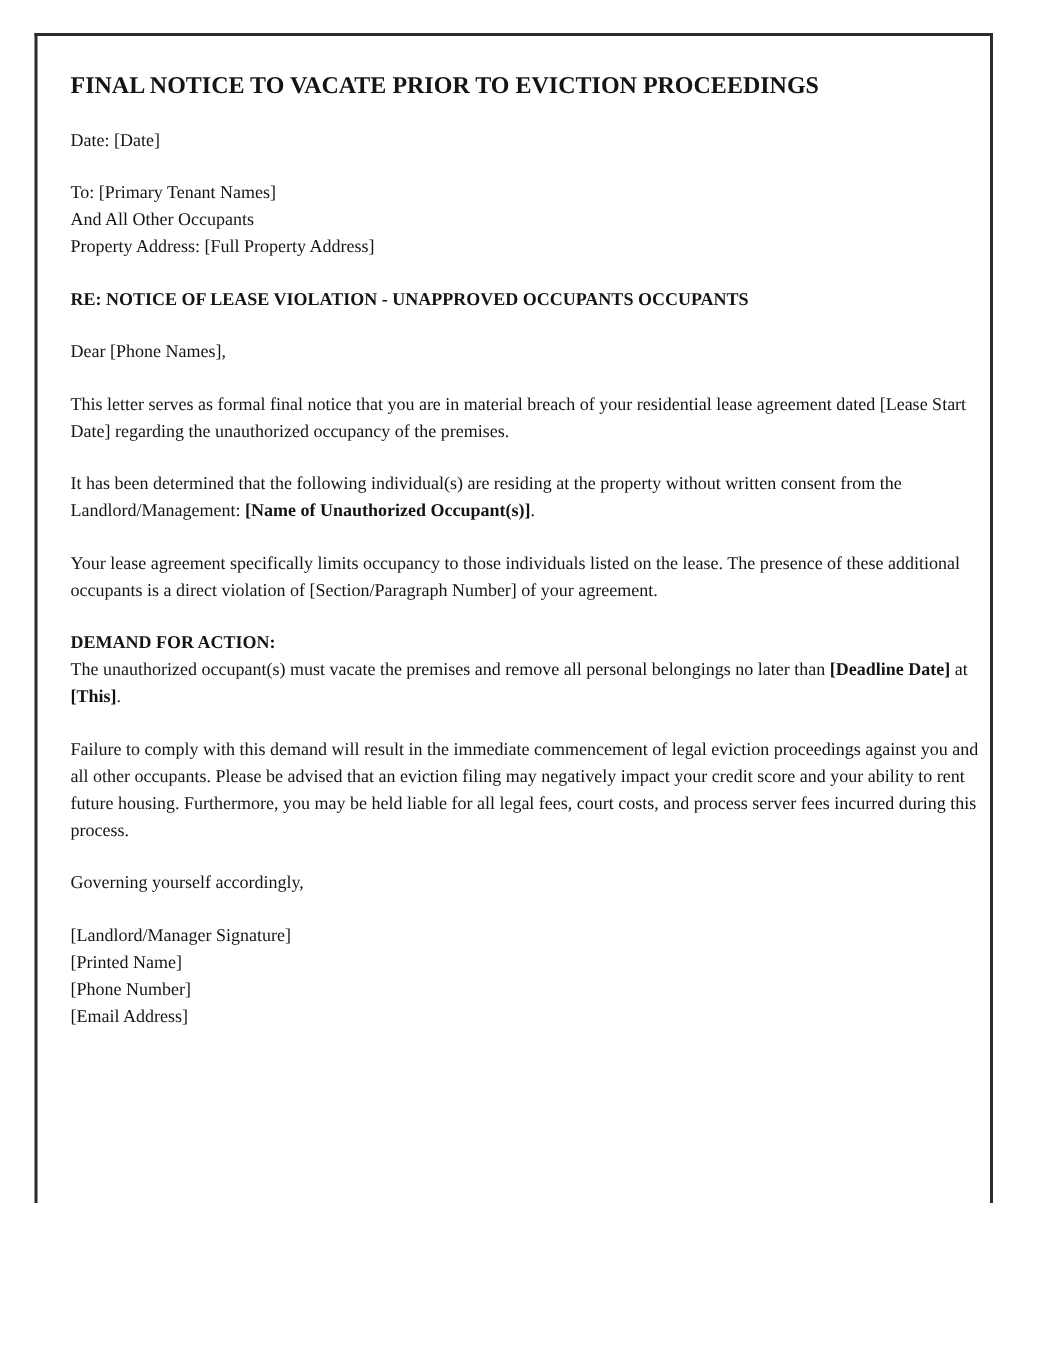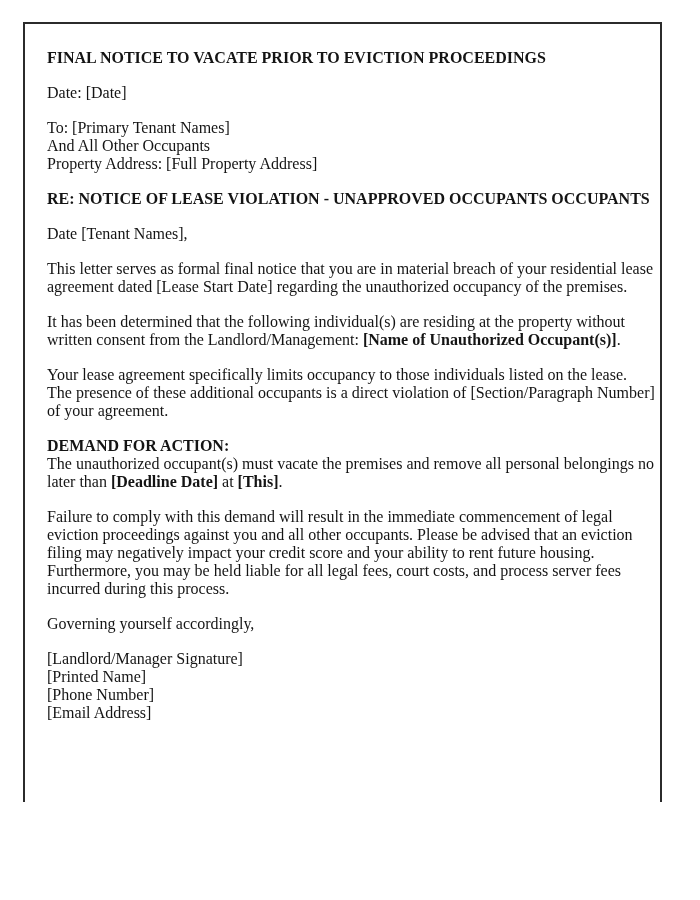--- a/index.html
+++ b/index.html
@@ -36,41 +36,41 @@
     width: 608px;
     box-sizing: content-box;
   }
   .letter-title {
     font-size: 16px;
     line-height: 18px;
     font-weight: bold;
     margin: 0 0 17px 0;
   }
   .para {
-    font-size: 16px;
+    font-size: 12px;
     line-height: 18px;
     margin: 4px 0 17px 0;
     white-space: pre-wrap;
   }
   .para b { font-weight: bold; }
 </style>
 </head>
 <body>
 
 <div class="canvas">
   <div class="letter-frame">
     <div class="letter-content">
       <h1 class="letter-title">FINAL NOTICE TO VACATE PRIOR TO EVICTION PROCEEDINGS</h1>
       <div id="letter-body">
           <p class="para"><span>Date: [Date]</span></p>
           <p class="para"><span>To: [Primary Tenant Names]
 And All Other Occupants
 Property Address: [Full Property Address]</span></p>
           <p class="para"><b>RE: NOTICE OF LEASE VIOLATION - UNAPPROVED OCCUPANTS OCCUPANTS</b></p>
-          <p class="para"><span>Date [Tenant Names],</span></p>
+          <p class="para"><span>Dear [Phone Names],</span></p>
           <p class="para"><span>This letter serves as formal final notice that you are in material breach of your residential lease agreement dated [Lease Start Date] regarding the unauthorized occupancy of the premises.</span></p>
           <p class="para"><span>It has been determined that the following individual(s) are residing at the property without written consent from the Landlord/Management: </span><b>[Name of Unauthorized Occupant(s)]</b><span>.</span></p>
           <p class="para"><span>Your lease agreement specifically limits occupancy to those individuals listed on the lease. The presence of these additional occupants is a direct violation of [Section/Paragraph Number] of your agreement.</span></p>
           <p class="para"><b>DEMAND FOR ACTION:</b><span>
 The unauthorized occupant(s) must vacate the premises and remove all personal belongings no later than </span><b>[Deadline Date]</b><span> at </span><b>[This]</b><span>.</span></p>
           <p class="para"><span>Failure to comply with this demand will result in the immediate commencement of legal eviction proceedings against you and all other occupants. Please be advised that an eviction filing may negatively impact your credit score and your ability to rent future housing. Furthermore, you may be held liable for all legal fees, court costs, and process server fees incurred during this process.</span></p>
           <p class="para"><span>Governing yourself accordingly,</span></p>
           <p class="para"><span>[Landlord/Manager Signature]
 [Printed Name]
 [Phone Number]

